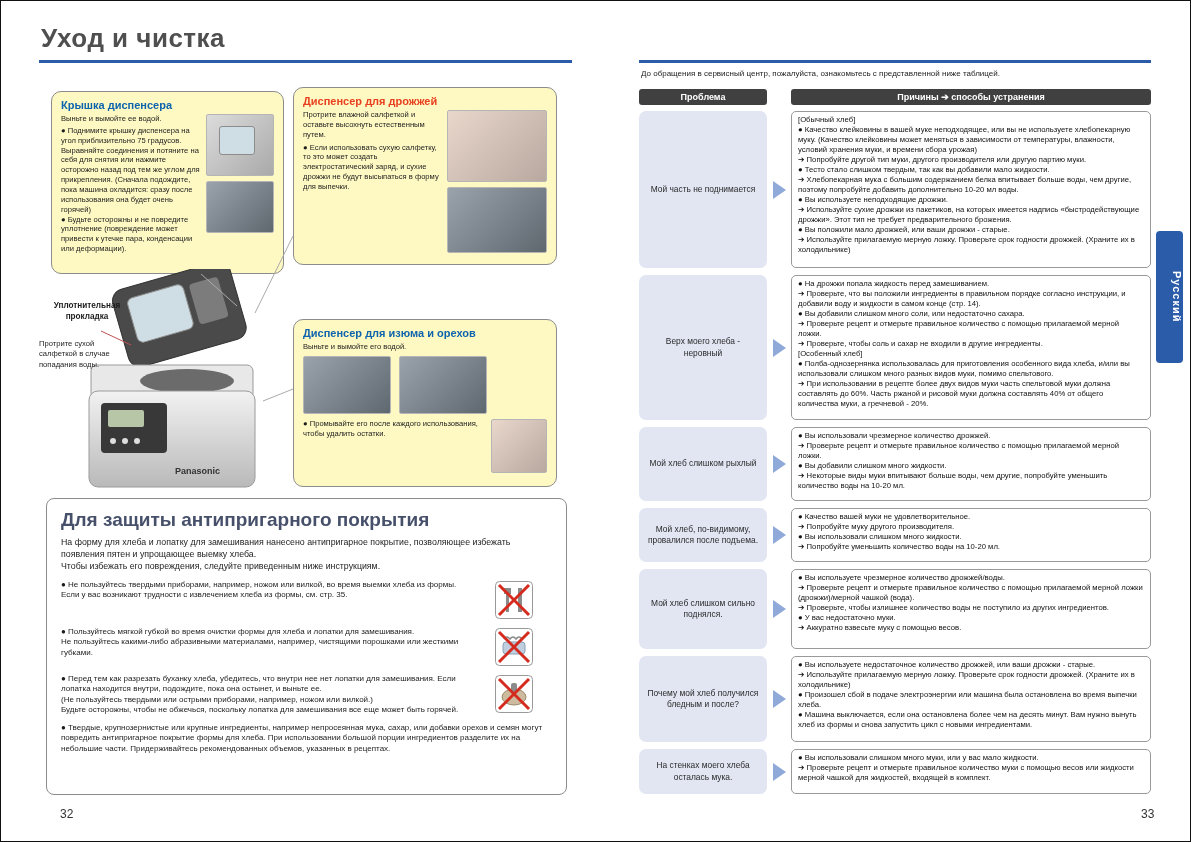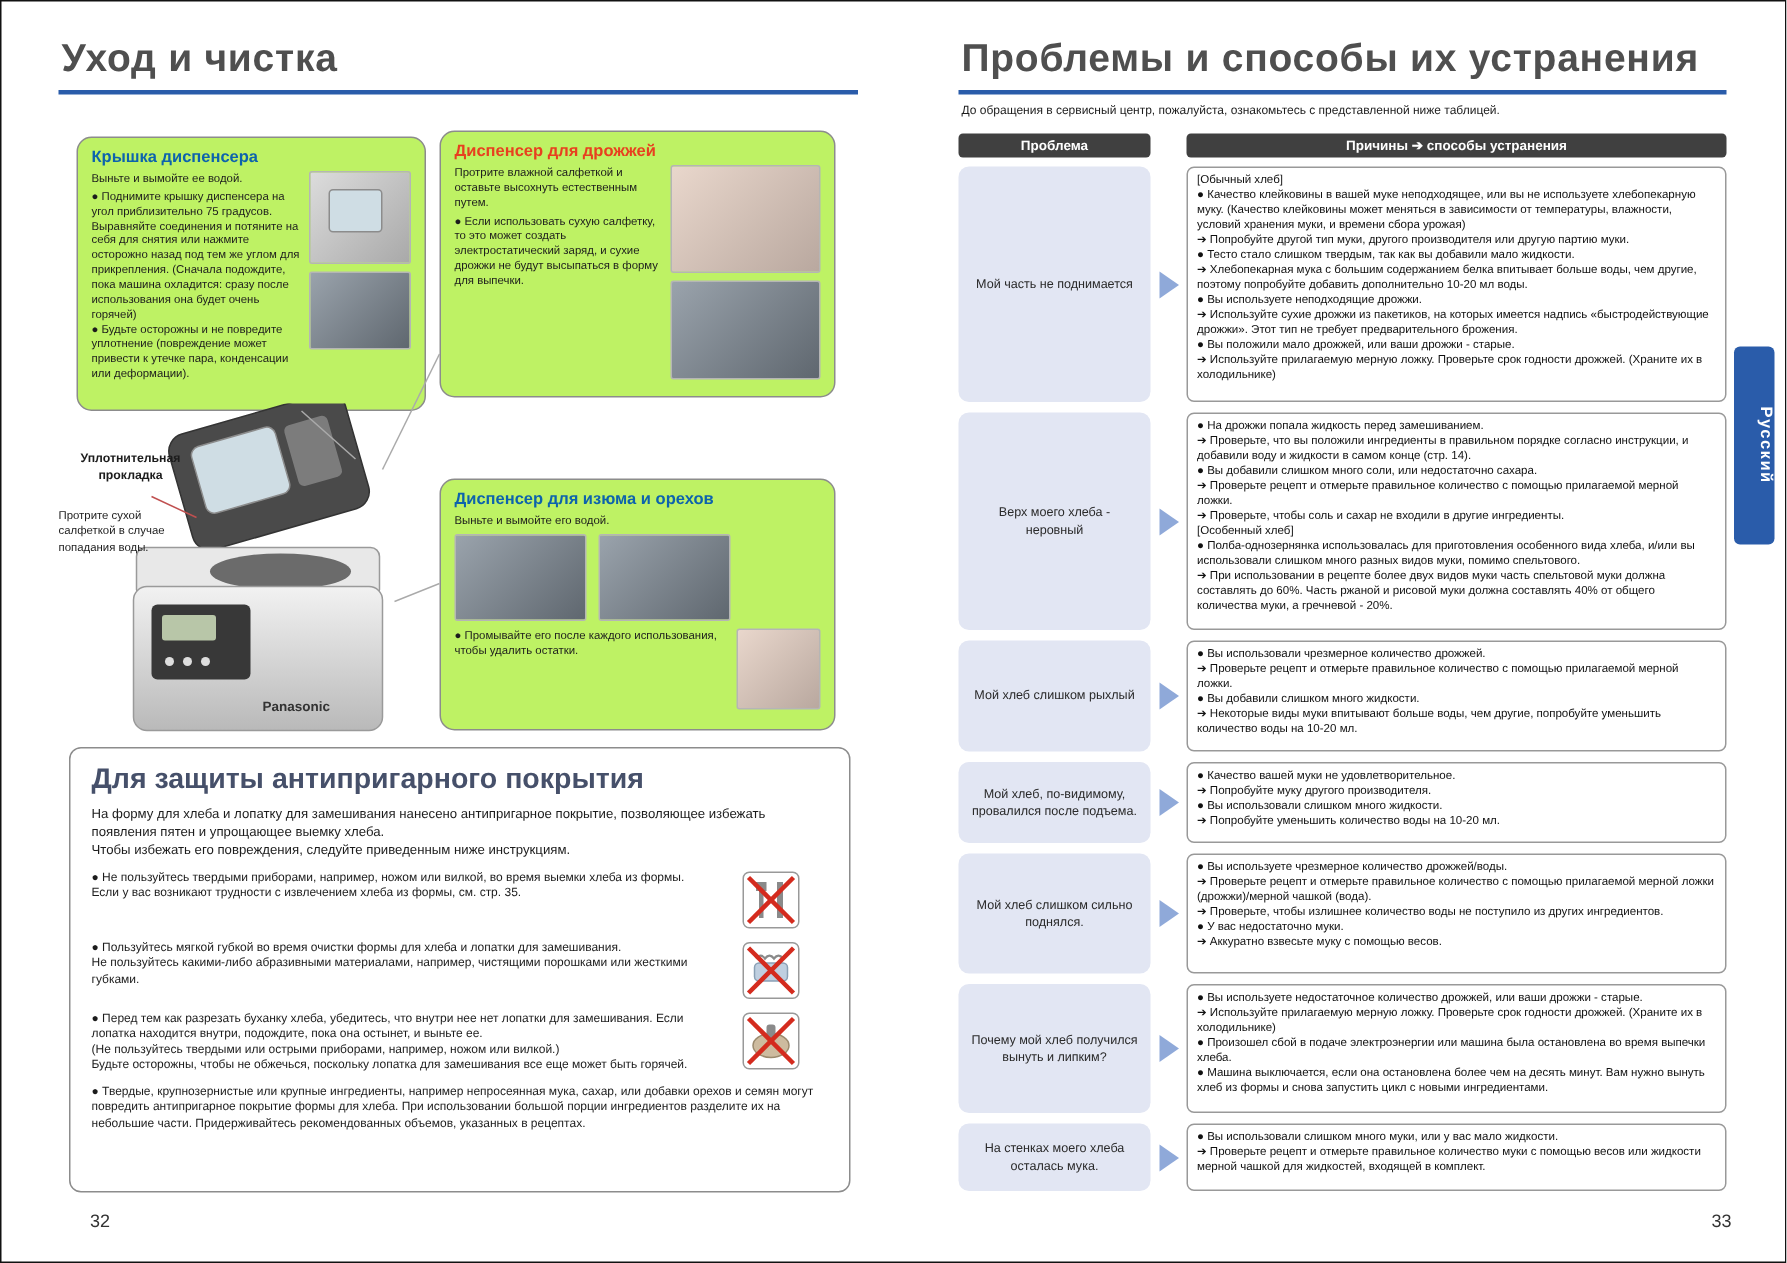--- a/index.html
+++ b/index.html
@@ -10,21 +10,21 @@
   }
   .abs { position:absolute; }
   .pre { white-space:pre-wrap; }
 
   
   .pg-title { font-size:26px; font-weight:bold; color:#4f4f4f; letter-spacing:0.5px; }
   .title-rule { height:3px; background:#2a5caa; }
   .pg-num { font-size:12px; color:#333; }
 
   
-  .info-box { box-sizing:border-box; border:1px solid #8c8c8c; border-radius:10px; padding:7px 9px; background:#bef264; overflow:hidden; }
+  .info-box { box-sizing:border-box; border:1px solid #8c8c8c; border-radius:10px; padding:7px 9px; background:#fef9c3; overflow:hidden; }
   .box-head-blue { font-size:11px; font-weight:bold; color:#0d63ad; margin-bottom:3px; }
   .box-head-red  { font-size:11px; font-weight:bold; color:#e8401f; margin-bottom:3px; }
   .small-txt { font-size:7.6px; line-height:1.3; color:#1c1c1c; }
   .box-flex { display:flex; gap:6px; }
   .box-flex .txt-col { flex:1; }
   .photo-col { display:flex; flex-direction:column; gap:5px; }
   .photo { box-sizing:border-box; border:1px solid #b5b5b5; border-radius:2px;
            background:linear-gradient(135deg,#dcdcdc 0%,#a9a9a9 100%); position:relative; overflow:hidden; }
   .photo .win { position:absolute; left:18%; top:18%; width:52%; height:46%; background:#cfdde4; border-radius:3px; border:1px solid #8c8c8c; }
   .photo.warm { background:linear-gradient(135deg,#e9d7cc 0%,#b9a89f 100%); }
@@ -197,21 +197,20 @@
 
   <div class="abs pg-num" style="left:40px; top:806px;margin-left:19px;">32</div>
 
   <svg class="connectors">
     <line x1="200" y1="273" x2="236" y2="305" stroke="#aaa" stroke-width="1"></line>
     <line x1="292" y1="235" x2="254" y2="312" stroke="#aaa" stroke-width="1"></line>
     <line x1="292" y1="388" x2="262" y2="400" stroke="#aaa" stroke-width="1"></line>
     <line x1="100" y1="330" x2="130" y2="344" stroke="#c05050" stroke-width="1"></line>
   </svg>
 
-  <div class="abs pg-title" style="left:640px; top:22px;">Проблемы и способы их устранения</div>
   <div class="abs title-rule" style="left:638px; top:59px; width:512px;"></div>
   <div class="abs rp-sub" style="left:640px; top:68px; width:510px;">До обращения в сервисный центр, пожалуйста, ознакомьтесь с представленной ниже таблицей.</div>
 
   <div class="abs" style="left:638px; top:88px; width:512px;">
     <div class="t-head">
       <div class="th th-problem">Проблема</div>
       <div class="th-spacer"></div>
       <div class="th th-causes">Причины ➔ способы устранения</div>
     </div>
 
@@ -281,21 +280,21 @@
             <span class="tri"></span>
           </div>
         <div class="c-cell pre">● Вы используете чрезмерное количество дрожжей/воды.
 ➔ Проверьте рецепт и отмерьте правильное количество с помощью прилагаемой мерной ложки (дрожжи)/мерной чашкой (вода).
 ➔ Проверьте, чтобы излишнее количество воды не поступило из других ингредиентов.
 ● У вас недостаточно муки.
 ➔ Аккуратно взвесьте муку с помощью весов.</div>
       </div>
       <div class="t-row r5">
         <div class="p-cell">
-            <span>Почему мой хлеб получился вынуть и липким?</span>
+            <span>Почему мой хлеб получился бледным и после?</span>
           </div>
         <div class="a-cell">
             <span class="tri"></span>
           </div>
         <div class="c-cell pre">● Вы используете недостаточное количество дрожжей, или ваши дрожжи - старые.
 ➔ Используйте прилагаемую мерную ложку. Проверьте срок годности дрожжей. (Храните их в холодильнике)
 ● Произошел сбой в подаче электроэнергии или машина была остановлена во время выпечки хлеба.
 ● Машина выключается, если она остановлена более чем на десять минут. Вам нужно вынуть хлеб из формы и снова запустить цикл с новыми ингредиентами.</div>
       </div>
       <div class="t-row r6">

